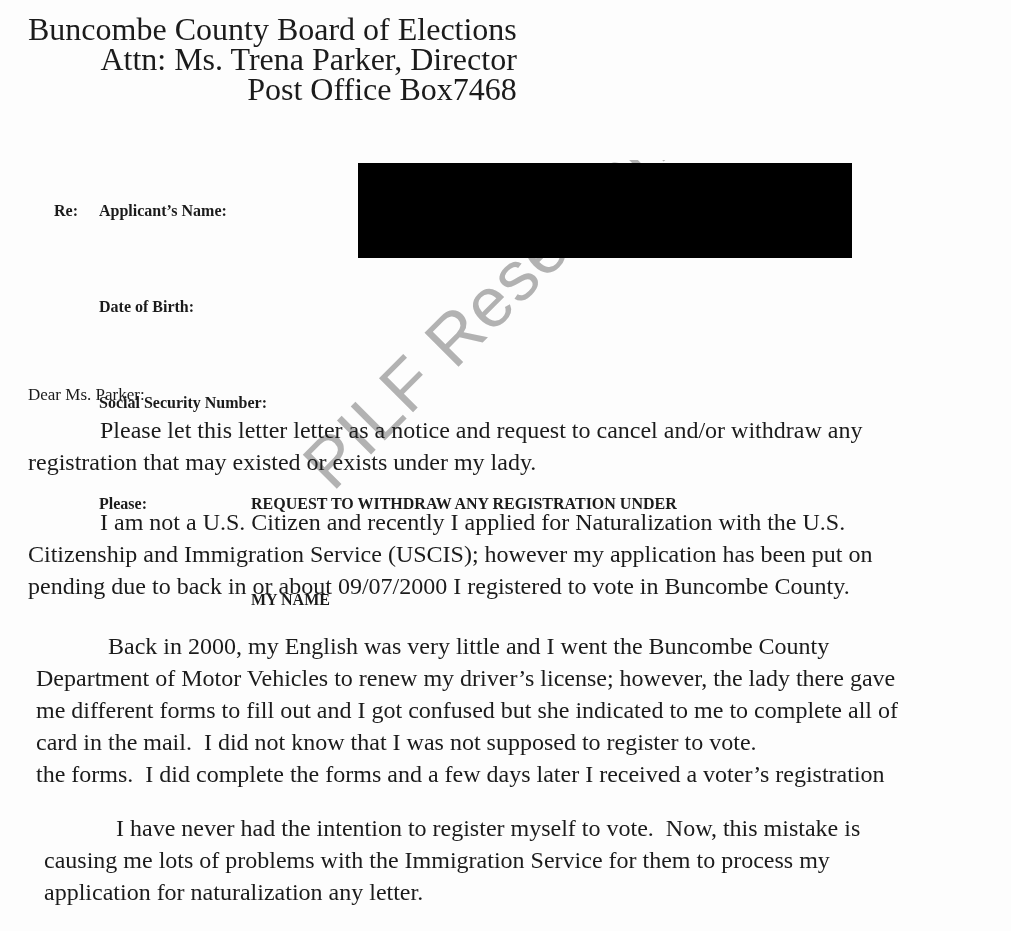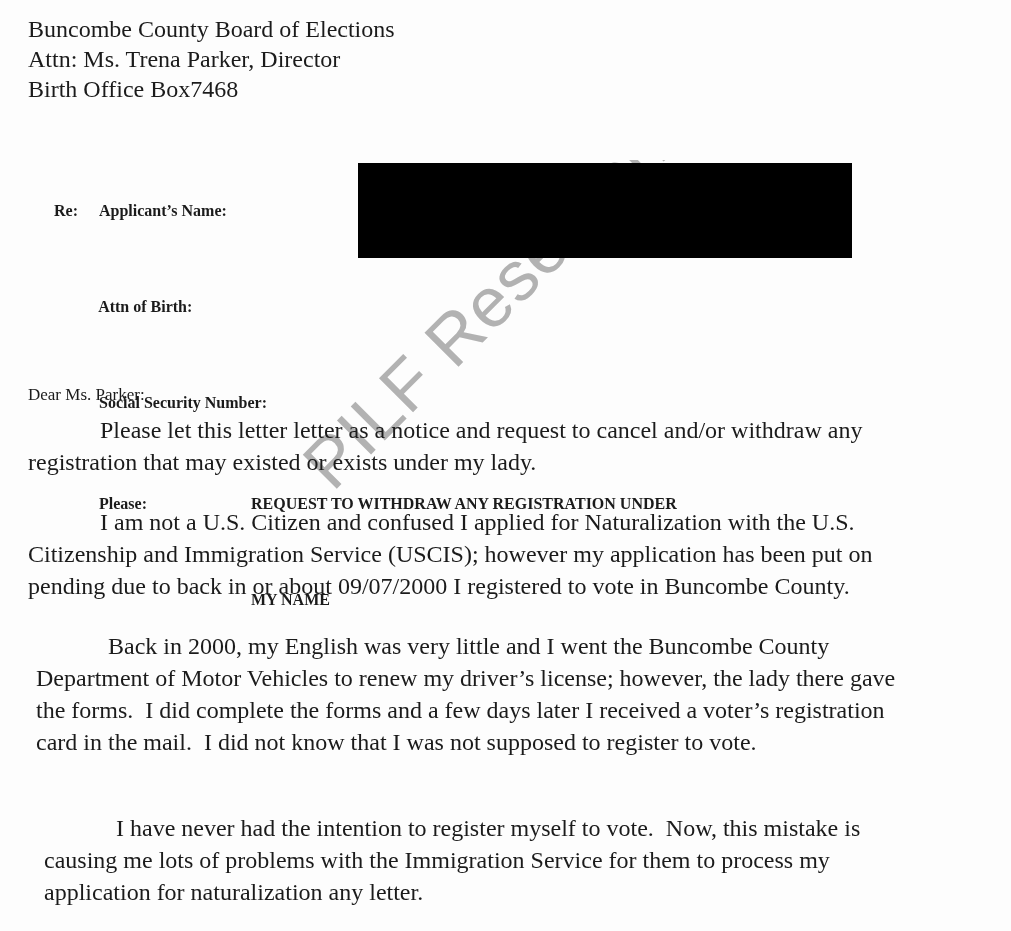--- a/index.html
+++ b/index.html
@@ -10,22 +10,23 @@
     background: #fdfdfd;
     overflow: hidden;
     font-family: "Liberation Serif", "DejaVu Serif", serif;
     color: #1b1b1b;
   }
   .line { white-space: pre; }
 
   
   .address {
     position: absolute; left: 28px; top: 14px;
-    font-size: 24px; line-height: 30px;
+    font-size: 32px; line-height: 30px;
     z-index: 2;
+    text-align: right;
   }
 
   
   .re-block {
     position: absolute; left: 30px; top: 163px;
     font-size: 16px; line-height: 32px; font-weight: bold;
     z-index: 2;
   }
   .re-label { display:inline-block; width: 45px; }
   .re-field-indent { padding-left: 45px; }
@@ -82,29 +83,29 @@
 
 <div class="page">
 
   <div class="wm-clip">
     <div class="watermark">PILF Research</div>
   </div>
 
   <div class="address">
     <div class="line">Buncombe County Board of Elections</div>
     <div class="line">Attn: Ms. Trena Parker, Director</div>
-    <div class="line">Birth Office Box7468</div>
+    <div class="line">Post Office Box7468</div>
   </div>
 
   <div class="re-block">
     <div class="line">
       <span class="re-label">Re:</span><span>Applicant’s Name:</span>
     </div>
     <div class="line re-field-indent">
-      <span>Attn of Birth:</span>
+      <span>Date of Birth:</span>
     </div>
     <div class="line re-field-indent">
       <span>Social Security Number:</span>
     </div>
     <div class="line re-field-indent matter-row">
       <span class="matter-label">Please:</span><span>REQUEST TO WITHDRAW ANY REGISTRATION UNDER</span>
     </div>
     <div class="line matter-cont">
       <span>MY NAME</span>
     </div>
@@ -113,30 +114,31 @@
   <div class="redaction"></div>
 
   <div class="salutation line">Dear Ms. Parker:</div>
 
   <div class="para p1">
     <div class="line indent">Please let this letter letter as a notice and request to cancel and/or withdraw any</div>
     <div class="line">registration that may existed or exists under my lady.</div>
   </div>
 
   <div class="para p2">
-    <div class="line indent">I am not a U.S. Citizen and confused I applied for Naturalization with the U.S.</div>
+    <div class="line indent">I am not a U.S. Citizen and recently I applied for Naturalization with the U.S.</div>
     <div class="line">Citizenship and Immigration Service (USCIS); however my application has been put on</div>
     <div class="line">pending due to back in or about 09/07/2000 I registered to vote in Buncombe County.</div>
   </div>
 
   <div class="para p3">
     <div class="line indent">Back in 2000, my English was very little and I went the Buncombe County</div>
     <div class="line">Department of Motor Vehicles to renew my driver’s license; however, the lady there gave</div>
+    <div class="line">me different forms to fill out and I got confused but she indicated to me to complete all of</div>
+    <div class="line">card in the mail.  I did not know that I was not supposed to register to vote.</div>
     <div class="line">the forms.  I did complete the forms and a few days later I received a voter’s registration</div>
-    <div class="line">card in the mail.  I did not know that I was not supposed to register to vote.</div>
   </div>
 
   <div class="para p4">
     <div class="line indent">I have never had the intention to register myself to vote.  Now, this mistake is</div>
     <div class="line">causing me lots of problems with the Immigration Service for them to process my</div>
     <div class="line">application for naturalization any letter.</div>
   </div>
 
 </div>
 

